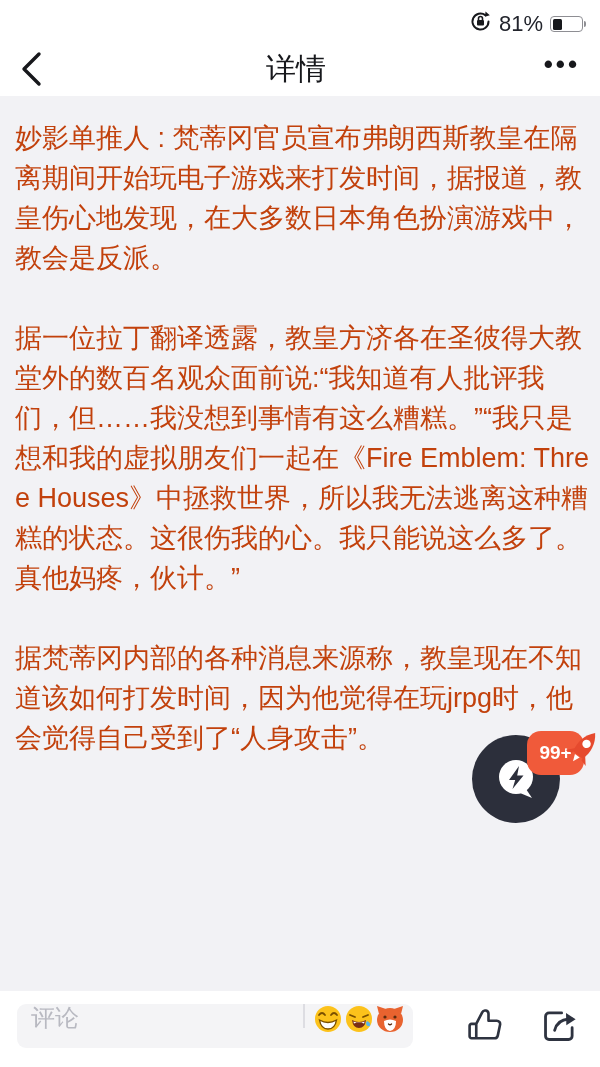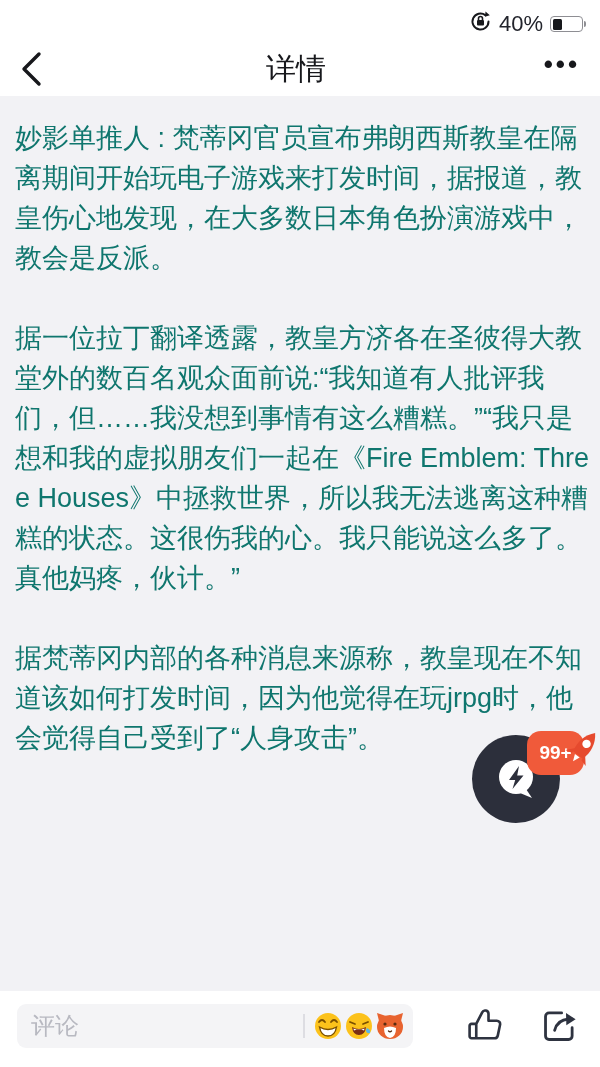--- a/index.html
+++ b/index.html
@@ -42,21 +42,21 @@
     margin-left:auto; font-size:26px; letter-spacing:3px; color:#17181c;
     cursor:pointer; line-height:10px; padding-bottom:10px; font-weight:700;
   }
   
   .repost{
     padding:12px 15px 14px 15px; font-size:27px; line-height:40px;
     color:#25272e; word-break:break-all;
   }
   .quote-block{
     flex:1 1 auto; background:#f2f2f5; padding:22px 2px 10px 15px;
-    font-size:27px; line-height:40px; color:#0f766e; overflow:hidden;
+    font-size:27px; line-height:40px; color:#c2410c; overflow:hidden;
     word-break:break-all;
   }
   .quote-block p{ margin:0 0 40px 0; }
   .quote-block p:last-child{ margin-bottom:0; }
   
   .fab{
     position:absolute; left:472px; top:735px; width:88px; height:88px;
     background:#2c2f3b; border-radius:50%; cursor:pointer;
     display:flex; align-items:center; justify-content:center;
   }
@@ -67,21 +67,21 @@
     padding:0 8px; cursor:pointer; z-index:3;
   }
   .rocket{ position:absolute; left:560px; top:724px; z-index:4; pointer-events:none; }
   
   .bottom-bar{
     flex:0 0 76px; background:#fff; display:flex; align-items:center;
     padding:0 18px 6px 17px; gap:0;
   }
   .comment-field{
     width:396px; height:44px; background:#f4f4f6; border-radius:9px;
-    display:flex; align-items:center; padding:0 8px 0 14px;
+    display:flex; align-items:flex-start; padding:0 8px 0 14px;
   }
   .comment-input{
     flex:1; border:none; outline:none; background:transparent;
     font-size:24px; color:#25272e; min-width:0;
     font-family:"Liberation Sans","DejaVu Sans",sans-serif;
   }
   .comment-input::placeholder{ color:#b8b9c1; }
   .field-divider{ width:2px; height:24px; background:#dddde2; margin:0 8px 0 4px; }
   .emoji-row{ display:flex; align-items:center; gap:1px; }
   .emoji-btn{ width:30px; height:30px; cursor:pointer; display:flex; }
@@ -99,21 +99,21 @@
   <div class="status-bar">
     <div class="sb-right">
       <span>
         <svg width="23" height="23" viewBox="0 0 23 23">
           <path d="M19.5 11.5 a8 8 0 1 1 -3.2 -6.4" fill="none" stroke="#17181c" stroke-width="2" stroke-linecap="round"></path>
           <path d="M16.5 1.5 L16 6.8 L20.8 5.2 Z" fill="#17181c"></path>
           <rect x="8" y="10" width="7" height="5.5" rx="1" fill="#17181c"></rect>
           <path d="M9.5 10 v-1.5 a2 2 0 0 1 4 0 V10" fill="none" stroke="#17181c" stroke-width="1.6"></path>
         </svg>
       </span>
-      <span>40%</span>
+      <span>81%</span>
       <span class="battery">
         <span class="battery-body">
             <span class="battery-fill"></span>
           </span>
         <span class="battery-tip"></span>
       </span>
     </div>
   </div>
 
   <div class="nav-bar">

